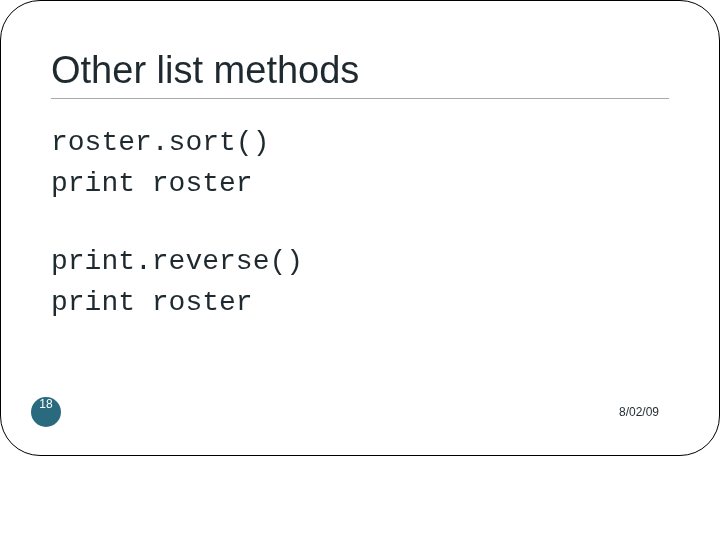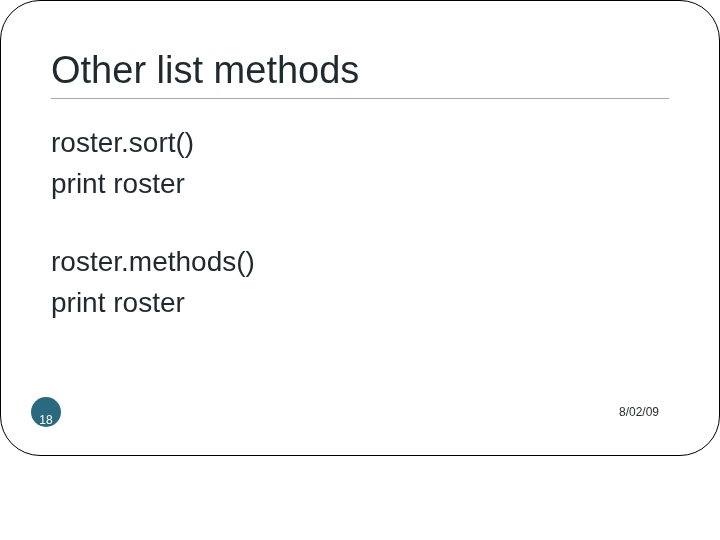--- a/index.html
+++ b/index.html
@@ -20,21 +20,21 @@
     color: #1f2a30;
     margin-bottom: 6px;
   }
   .rule {
     width: 100%;
     height: 1px;
     background: #a8a8a8;
     margin-bottom: 24px;
   }
   .code-block {
-    font-family: Liberation Sans, sans-serif;
+    font-family: Liberation Mono, monospace;
     font-size: 28px;
     line-height: 1.45;
     color: #1f2a30;
     white-space: pre;
     margin-bottom: 38px;
   }
   .footer {
     position: absolute;
     left: 0;
     bottom: 28px;
@@ -47,38 +47,38 @@
     font-size: 12px;
     color: #1f2a30;
   }
   .page-badge {
     width: 30px;
     height: 30px;
     border-radius: 50%;
     background: #2a6a7f;
     color: #fff;
     display: flex;
-    align-items: flex-end;
+    align-items: flex-start;
     justify-content: center;
     font-size: 12px;
   }
   .foot-center { flex: 1; padding-left: 18px; }
   .foot-right { }
 </style>
 </head>
 <body>
 
 <div class="slide">
   <h1 class="title">Other list methods</h1>
   <div class="rule"></div>
 
   <div class="code-block"><span>roster.sort()</span>
 <span>print roster</span></div>
 
-  <div class="code-block"><span>roster.methods()</span>
+  <div class="code-block"><span>print.reverse()</span>
 <span>print roster</span></div>
 
   <div class="footer">
     <div class="page-badge">
       <span>18</span>
     </div>
     <div class="foot-right">8/02/09</div>
   </div>
 </div>
 

